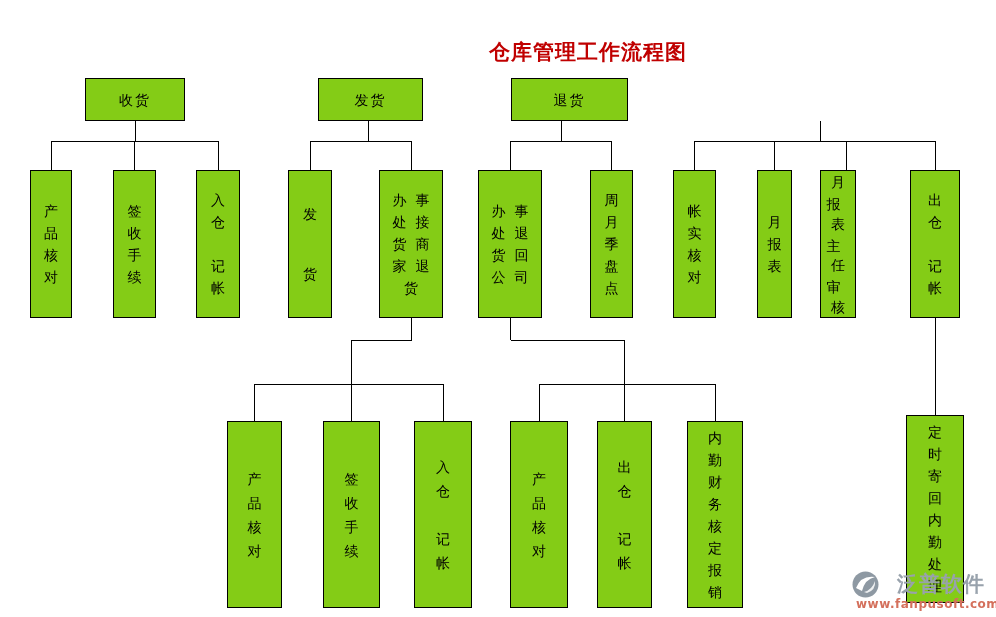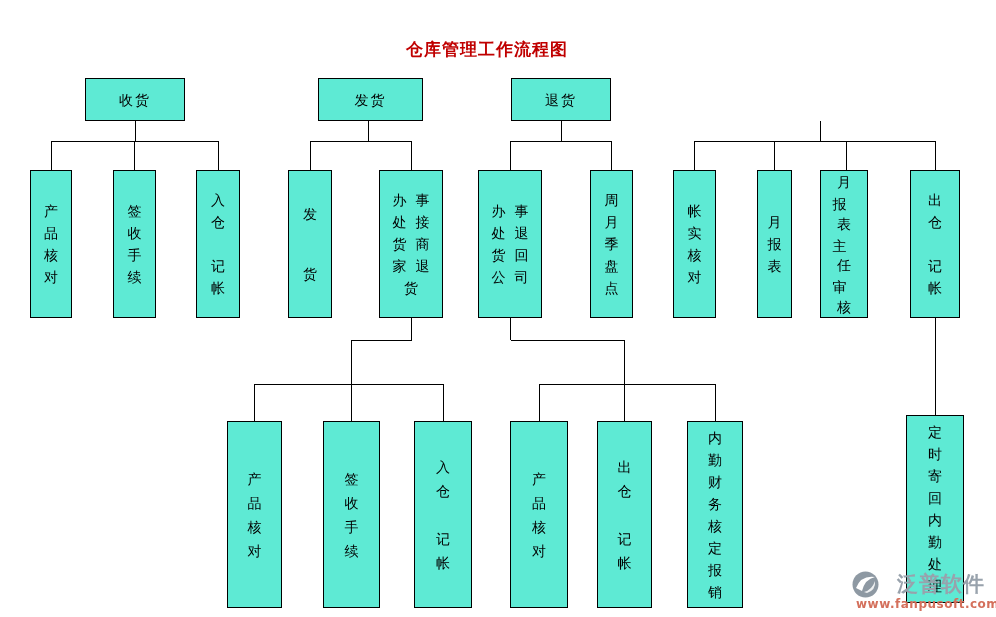--- a/index.html
+++ b/index.html
@@ -1,51 +1,51 @@
 <!DOCTYPE html>
 <html><head>
 <meta charset="utf-8">
 <style>
   html,body{margin:0;padding:0;background:#fff;}
   .stage{
     position:relative;width:996px;height:617px;background:#ffffff;
     font-family:"DejaVu Sans",sans-serif;color:#000;overflow:hidden;
   }
   .title{
-    position:absolute;left:287px;top:38px;width:400px;text-align:center;
-    font-size:17px;font-weight:bold;letter-spacing:1px;color:#c00000;
+    position:absolute;left:287px;top:38px;width:400px;text-align:right;
+    font-size:21px;font-weight:bold;letter-spacing:1px;color:#c00000;
   }
   .connectors{position:absolute;left:0;top:0;}
   .node{
-    position:absolute;box-sizing:border-box;border:1px solid #000;background:#5eead4;
+    position:absolute;box-sizing:border-box;border:1px solid #000;background:#84cc16;
     display:flex;flex-direction:column;align-items:center;justify-content:center;
     font-size:14px;line-height:22px;text-align:center;
   }
   .node .tl{min-height:1em;}
   .hnode{flex-direction:row;letter-spacing:2px;}
   .rows3 .tl{line-height:30px;}
   .t3 .tl{line-height:24px;}
   .t3tall .tl{line-height:22px;}
   .wide .tl{letter-spacing:9px;text-indent:9px;}
   
   .b-shouhuo{left:85px;top:78px;width:100px;height:43px}
   .b-fahuo{left:318px;top:78px;width:105px;height:43px}
-  .b-tuihuo{left:511px;top:78px;width:100px;height:43px}
+  .b-tuihuo{left:511px;top:78px;width:117px;height:43px}
   .b-baobiao{left:770px;top:78px;width:100px;height:43px}
   
   .b-chanpin1{left:30px;top:170px;width:42px;height:148px}
   .b-qianshou1{left:113px;top:170px;width:43px;height:148px}
   .b-rucang1{left:196px;top:170px;width:44px;height:148px}
   .b-fahuo2{left:288px;top:170px;width:44px;height:148px}
   .b-jiehuo{left:379px;top:170px;width:64px;height:148px}
   .b-tuihui{left:478px;top:170px;width:64px;height:148px}
   .b-pandian{left:590px;top:170px;width:43px;height:148px}
   .b-zhangshi{left:673px;top:170px;width:43px;height:148px}
   .b-yuebao{left:757px;top:170px;width:35px;height:148px}
-  .b-shenhe{left:820px;top:170px;width:48px;height:148px}
+  .b-shenhe{left:820px;top:170px;width:36px;height:148px}
   .b-chucang1{left:910px;top:170px;width:50px;height:148px}
   
   .b-chanpin2{left:227px;top:421px;width:55px;height:187px}
   .b-qianshou2{left:323px;top:421px;width:57px;height:187px}
   .b-rucang2{left:414px;top:421px;width:58px;height:187px}
   .b-chanpin3{left:510px;top:421px;width:58px;height:187px}
   .b-chucang2{left:597px;top:421px;width:55px;height:187px}
   .b-neiqin{left:687px;top:421px;width:56px;height:187px}
   .b-dingshi{left:906px;top:415px;width:58px;height:188px}
   

